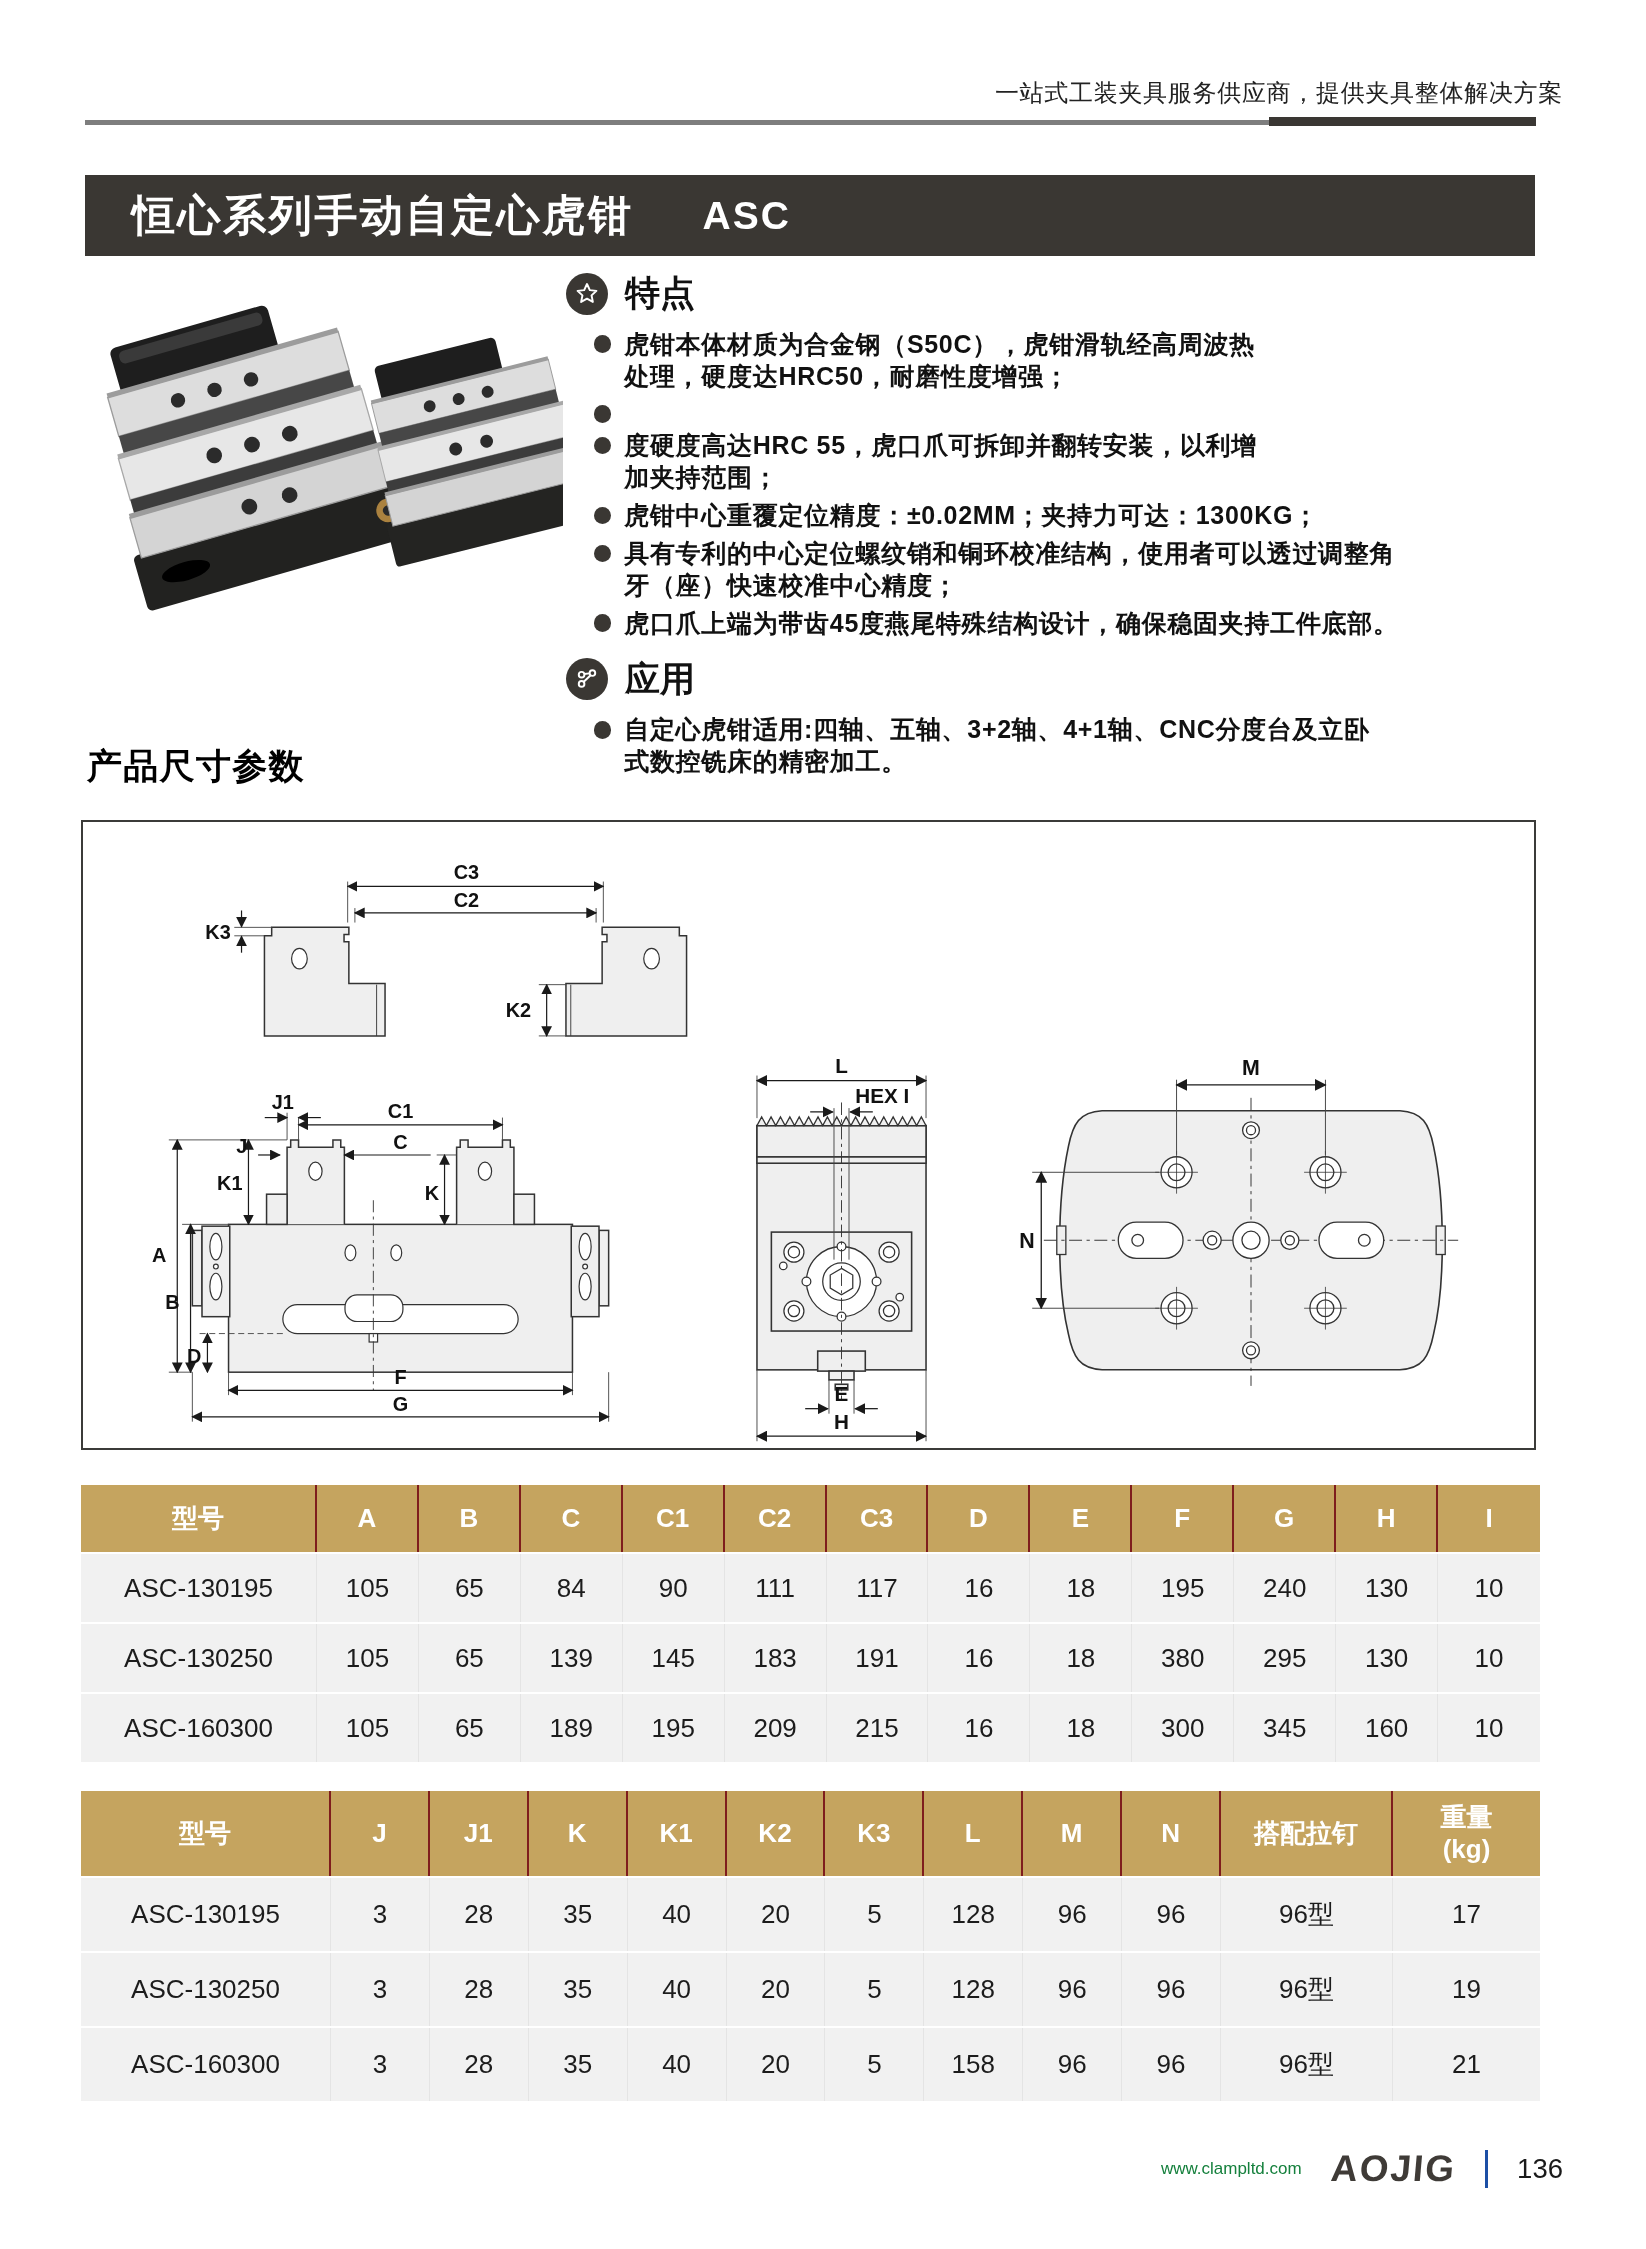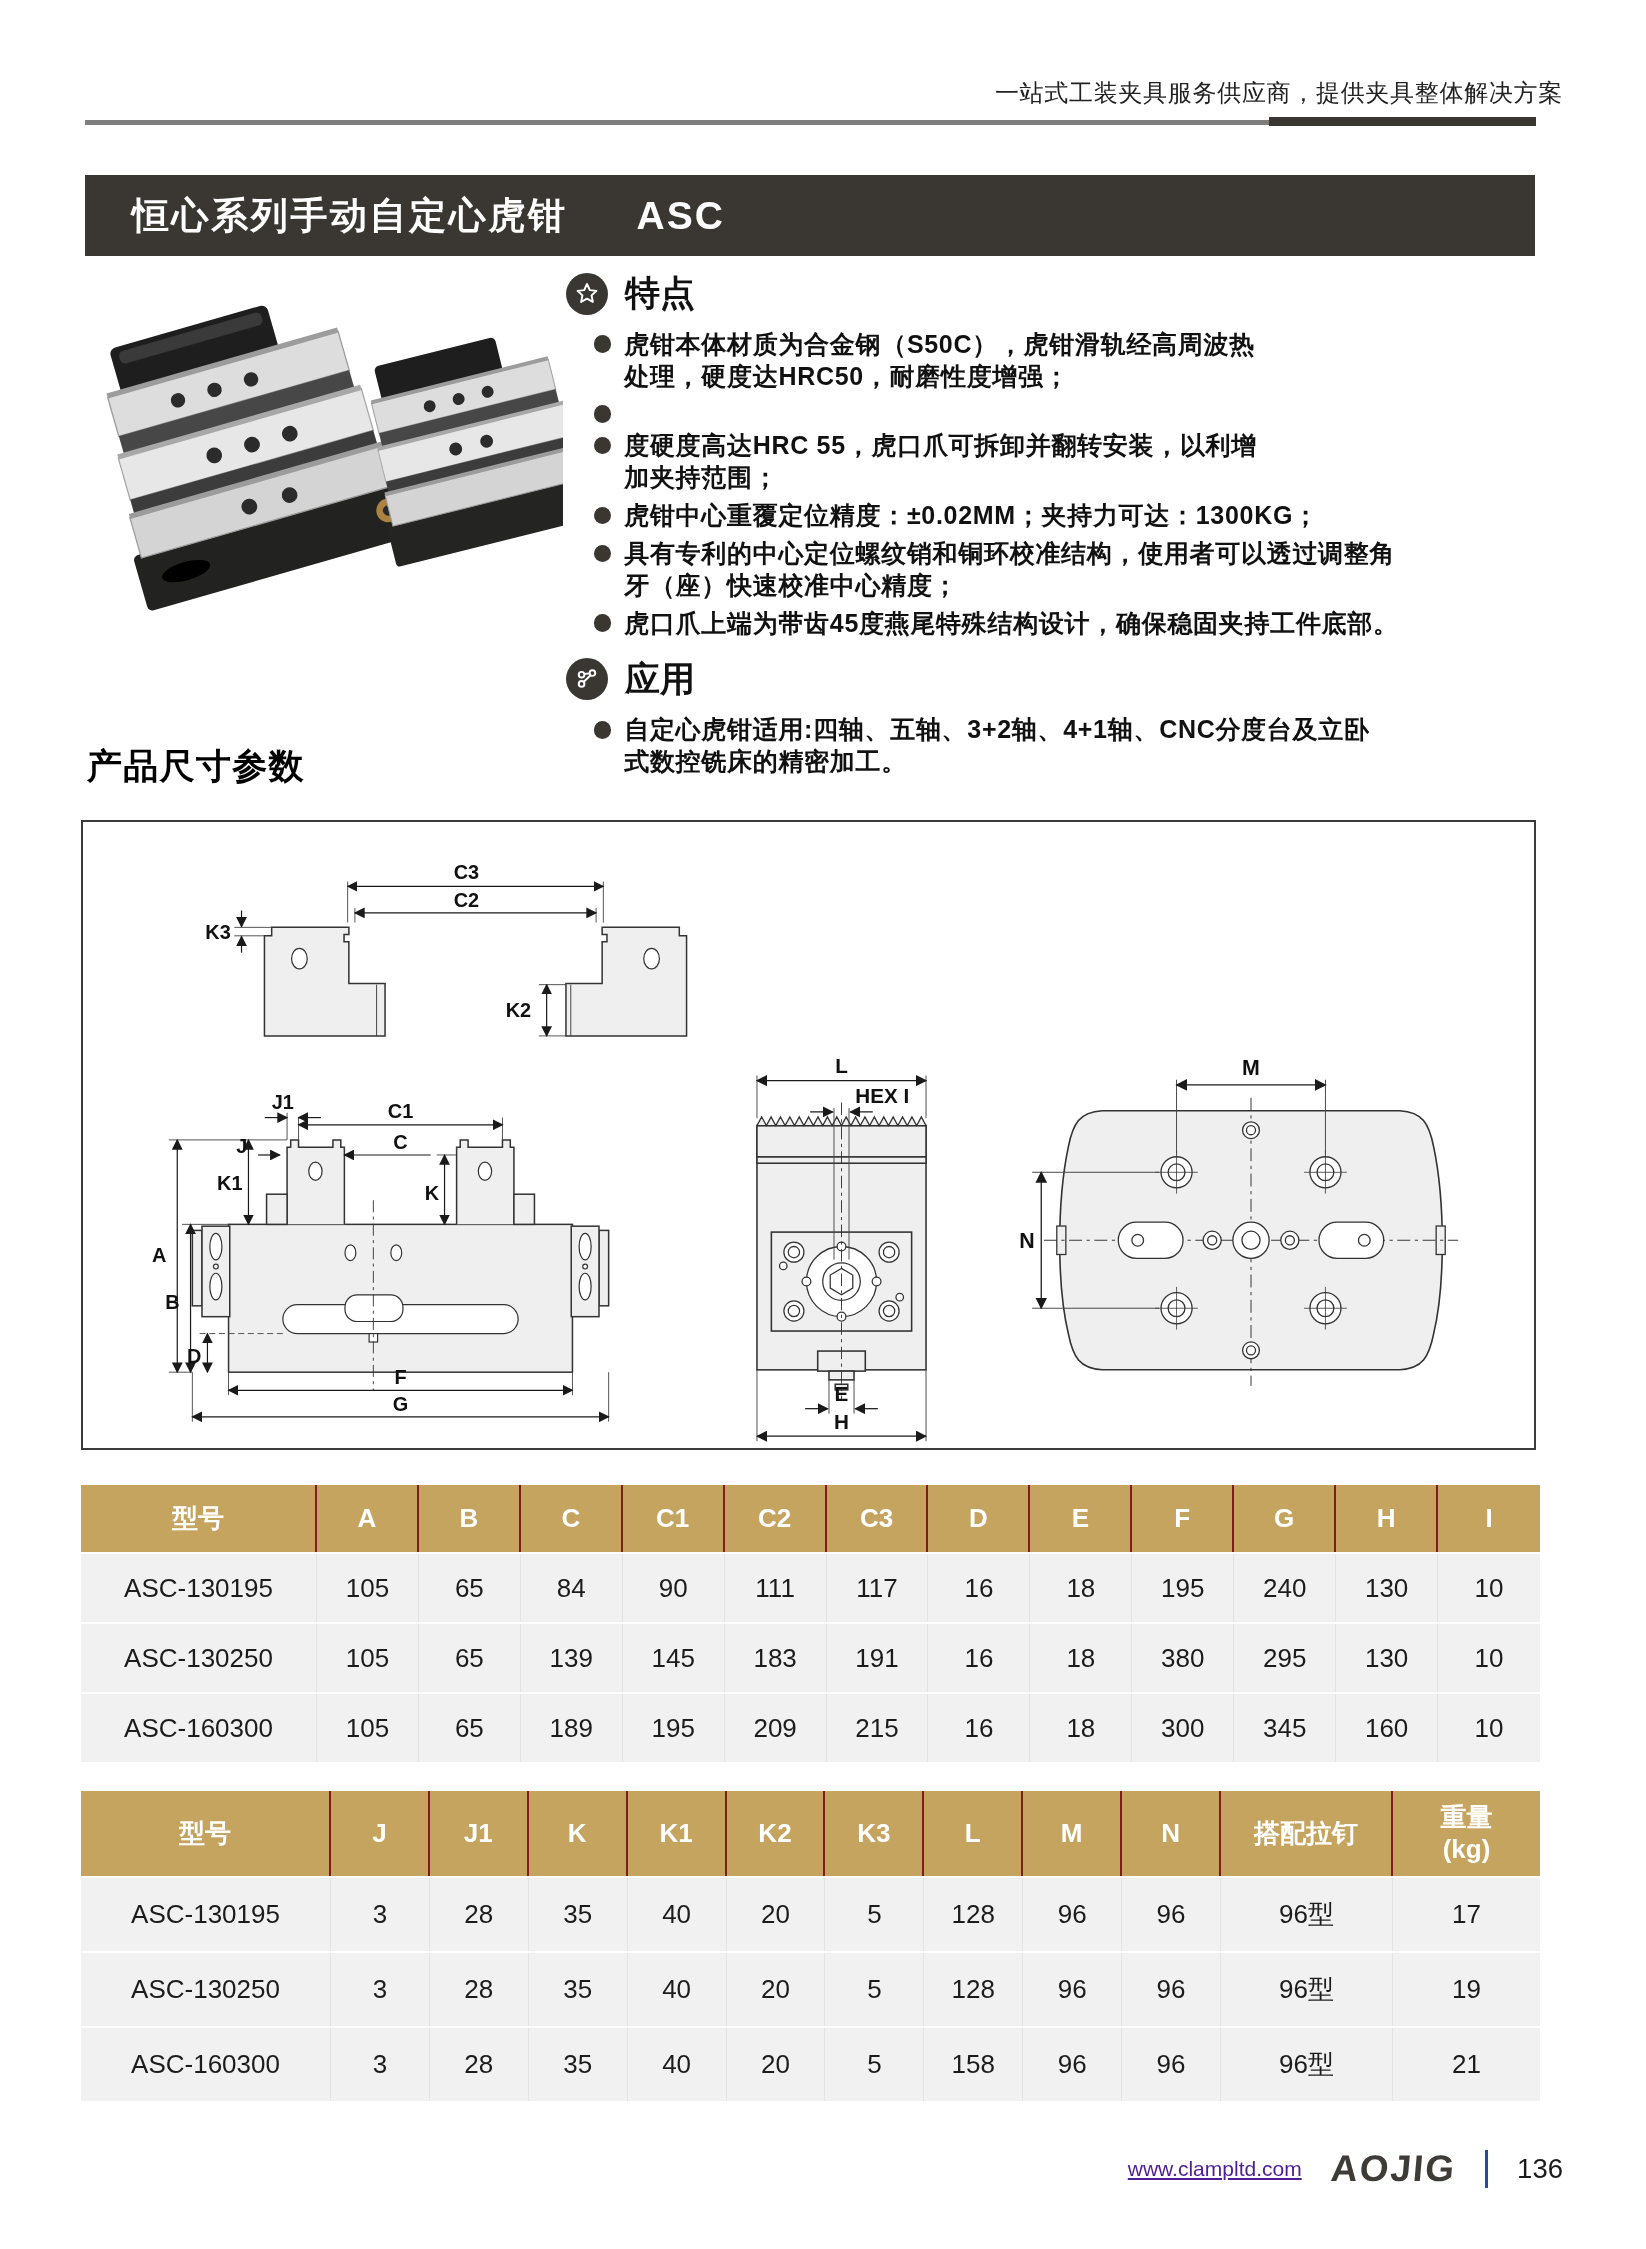--- a/index.html
+++ b/index.html
@@ -6,21 +6,21 @@
   body{width:1647px;height:2250px;position:relative;font-family:"Liberation Sans",sans-serif;color:#111;}
   .page{position:absolute;inset:0;background:#fff;overflow:hidden;}
 
   
   .tagline{position:absolute;top:77px;right:84px;font-size:24px;font-weight:500;color:#222;letter-spacing:0.7px;}
   .rule-gray{position:absolute;top:120px;left:85px;width:1184px;height:4.6px;background:#7e7e7e;}
   .rule-dark{position:absolute;top:117px;left:1269px;width:267px;height:9.2px;background:#3a3733;}
 
   
   .title-bar{position:absolute;top:175px;left:85px;width:1450px;height:81px;background:#3a3733;display:flex;align-items:center;padding-left:47px;box-sizing:border-box;}
-  .title-bar .t-main{color:#fff;font-size:37px;font-weight:bold;letter-spacing:2.6px;}
+  .title-bar .t-main{color:#fff;font-size:43px;font-weight:bold;letter-spacing:2.6px;}
   .title-bar .t-code{color:#fff;font-size:39px;font-weight:bold;margin-left:69px;letter-spacing:2px;}
 
   
   .product-photo{position:absolute;top:267px;left:60px;width:503px;height:401px;}
   .right-col{position:absolute;top:270px;left:566px;width:1041px;}
   .sec-head{display:flex;align-items:center;gap:17px;margin:0 0 10.5px 0;}
   .sec-head.app{margin-top:17px;}
   .badge{width:42px;height:42px;border-radius:50%;background:#3a3733;display:flex;align-items:center;justify-content:center;flex:0 0 auto;}
   .sec-title{font-size:35px;font-weight:bold;color:#111;margin:0;}
   .bullets{display:flex;flex-direction:column;gap:5.9px;margin:0;padding:0 0 0 27.5px;justify-content:flex-end;}
@@ -47,21 +47,21 @@
   .hcell:last-child{border-right:none;}
   .tbody{display:flex;flex-direction:column;gap:2px;margin-top:2px;}
   .trow{display:grid;background:#f1f1f1;}
   .tcell{font-size:26px;color:#1c1c1c;display:flex;align-items:center;justify-content:center;border-right:1.3px solid #e4e4e4;}
   .t1 .tcell{min-height:68px;}
   .t2 .tcell{min-height:73px;}
   .tcell:last-child{border-right:none;}
 
   
   .footer{position:absolute;top:2148px;right:84px;display:flex;align-items:center;gap:29px;}
-  .site{font-size:21px;color:#4c1d95;text-decoration:underline;}
+  .site{font-size:17px;color:#15803d;}
   .brand{font-size:37px;font-weight:900;color:#3f3b37;letter-spacing:2px;transform:skewX(-5deg);}
   .fbar{width:3.3px;height:38px;background:#1c4fa5;}
   .pageno{font-size:27.5px;color:#1a1a1a;font-weight:500;}
 </style>
 </head>
 <body>
 
 <div class="page">
 
   <div class="tagline">一站式工装夹具服务供应商，提供夹具整体解决方案</div>

